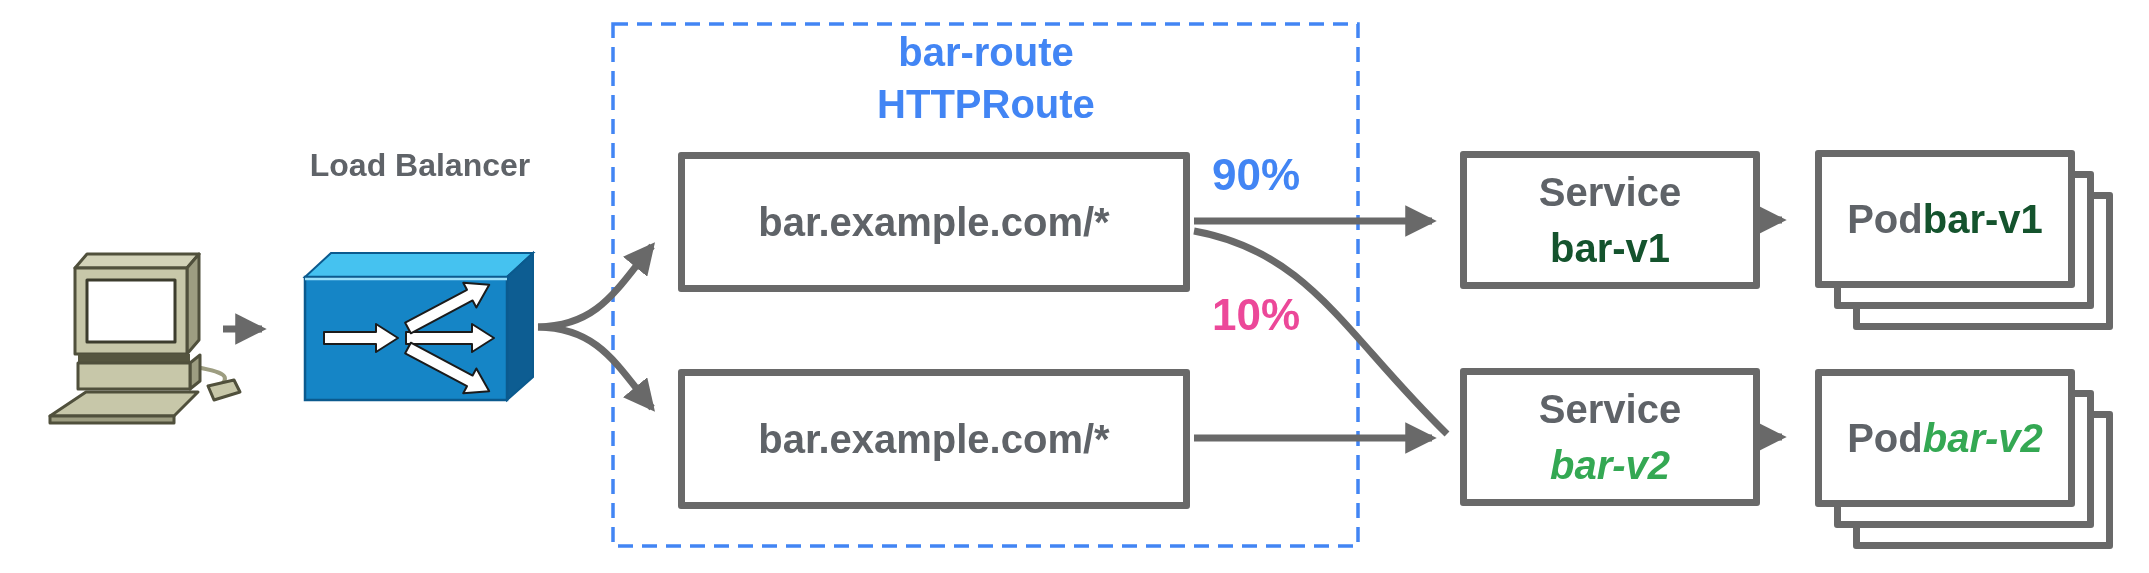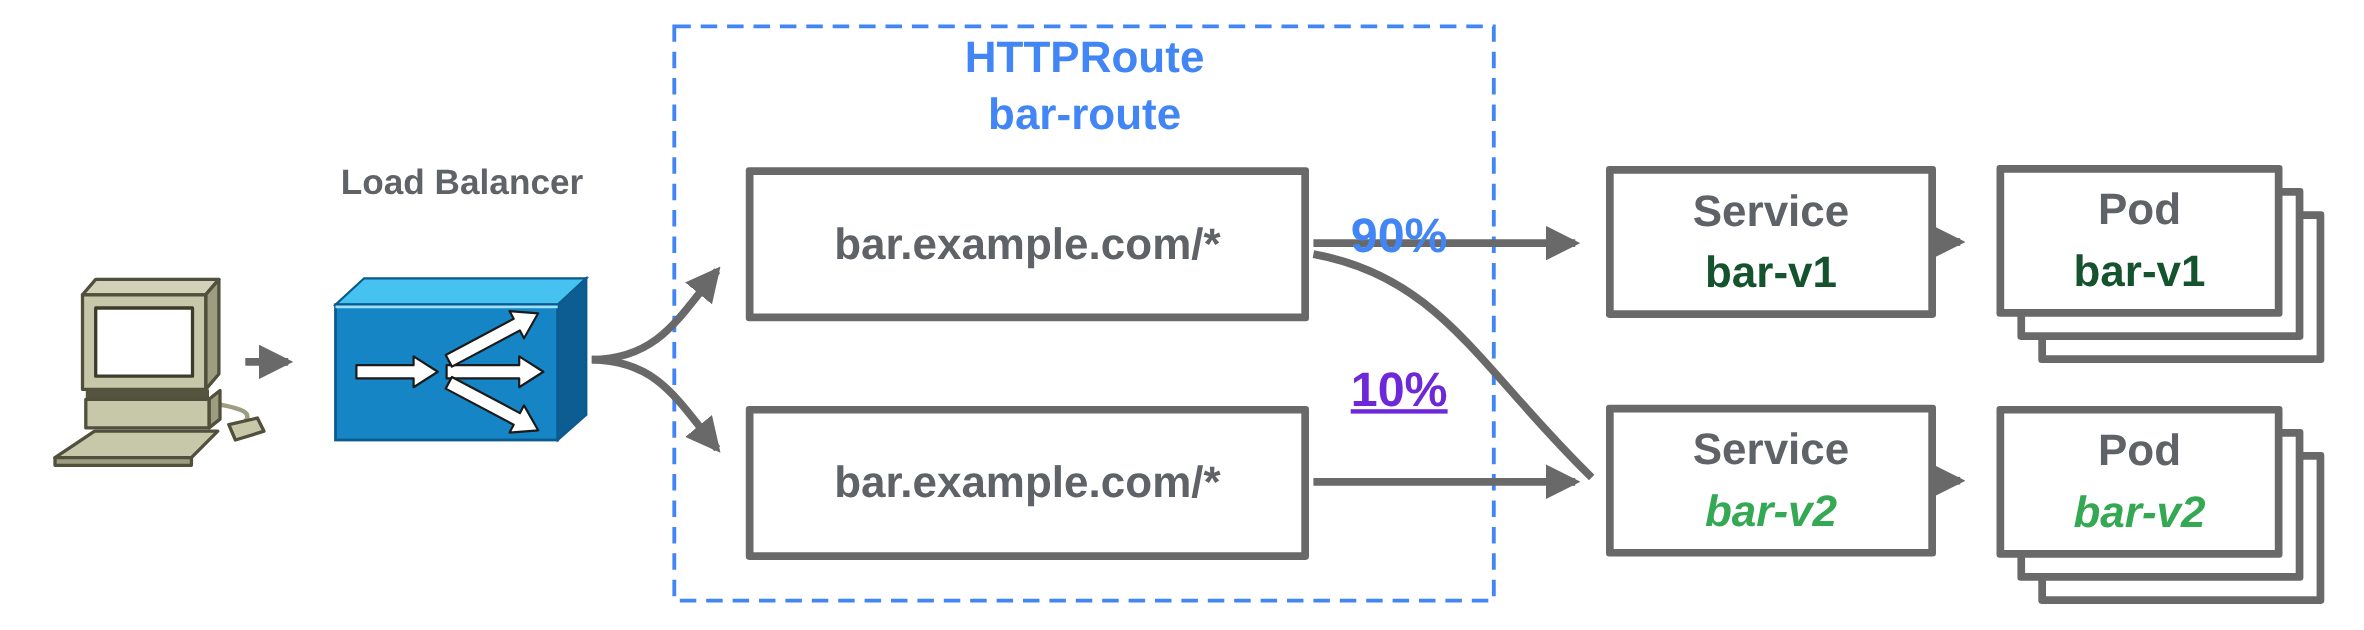--- a/index.html
+++ b/index.html
@@ -28,30 +28,30 @@
   .route-box-2{left:678px;top:369px;width:512px;height:140px;}
   .service-box-1{left:1460px;top:151px;width:300px;height:138px;}
   .service-box-2{left:1460px;top:368px;width:300px;height:138px;}
 
   .pod-stack{position:absolute;width:302px;height:180px;z-index:3;}
   .pod-stack-1{left:1815px;top:150px;}
   .pod-stack-2{left:1815px;top:369px;}
   .pod-card{
     position:absolute;box-sizing:border-box;width:260px;height:138px;
     background:#ffffff;border:7px solid #696969;border-radius:3px;
-    display:flex;flex-direction:column;align-items:center;justify-content:center;
+    display:flex;flex-direction:row;align-items:center;justify-content:center;
     text-align:center;font-size:40px;color:#5f6368;line-height:56px;
   }
   .pod-back-2{left:38px;top:42px;}
   .pod-back-1{left:19px;top:21px;}
   .pod-front{left:0;top:0;}
 
-  .weight{position:absolute;width:120px;text-align:right;font-size:44px;z-index:4;line-height:1;margin-top:40px;}
+  .weight{position:absolute;width:120px;text-align:center;font-size:44px;z-index:4;line-height:1;}
   .weight-90{left:1196px;top:153px;color:#4285f4;}
-  .weight-10{left:1196px;top:293px;color:#6d28d9;text-decoration:underline;}
+  .weight-10{left:1196px;top:293px;color:#ec4899;}
 
   .name-blue{color:#14532d;}
   .name-green{color:#34a853;font-style:italic;}
 </style>
 </head>
 <body>
 
 <div class="canvas">
 
   <svg class="layer-svg" width="2149" height="573" viewBox="0 0 2149 573">
@@ -114,22 +114,22 @@
       </g>
       <g transform="translate(108,100) rotate(28)">
         <path d="M0,-6 L70,-6 L70,-14 L92,0 L70,14 L70,6 L0,6 Z"></path>
       </g>
     </g>
   </svg>
 
   <div class="lb-label">Load Balancer</div>
 
   <div class="httproute-title">
+    <div>bar-route</div>
     <div>HTTPRoute</div>
-    <div>bar-route</div>
   </div>
 
   <div class="box route-box-1">
     <div>bar.example.com/*</div>
   </div>
 
   <div class="box route-box-2">
     <div>bar.example.com/*</div>
   </div>
 

